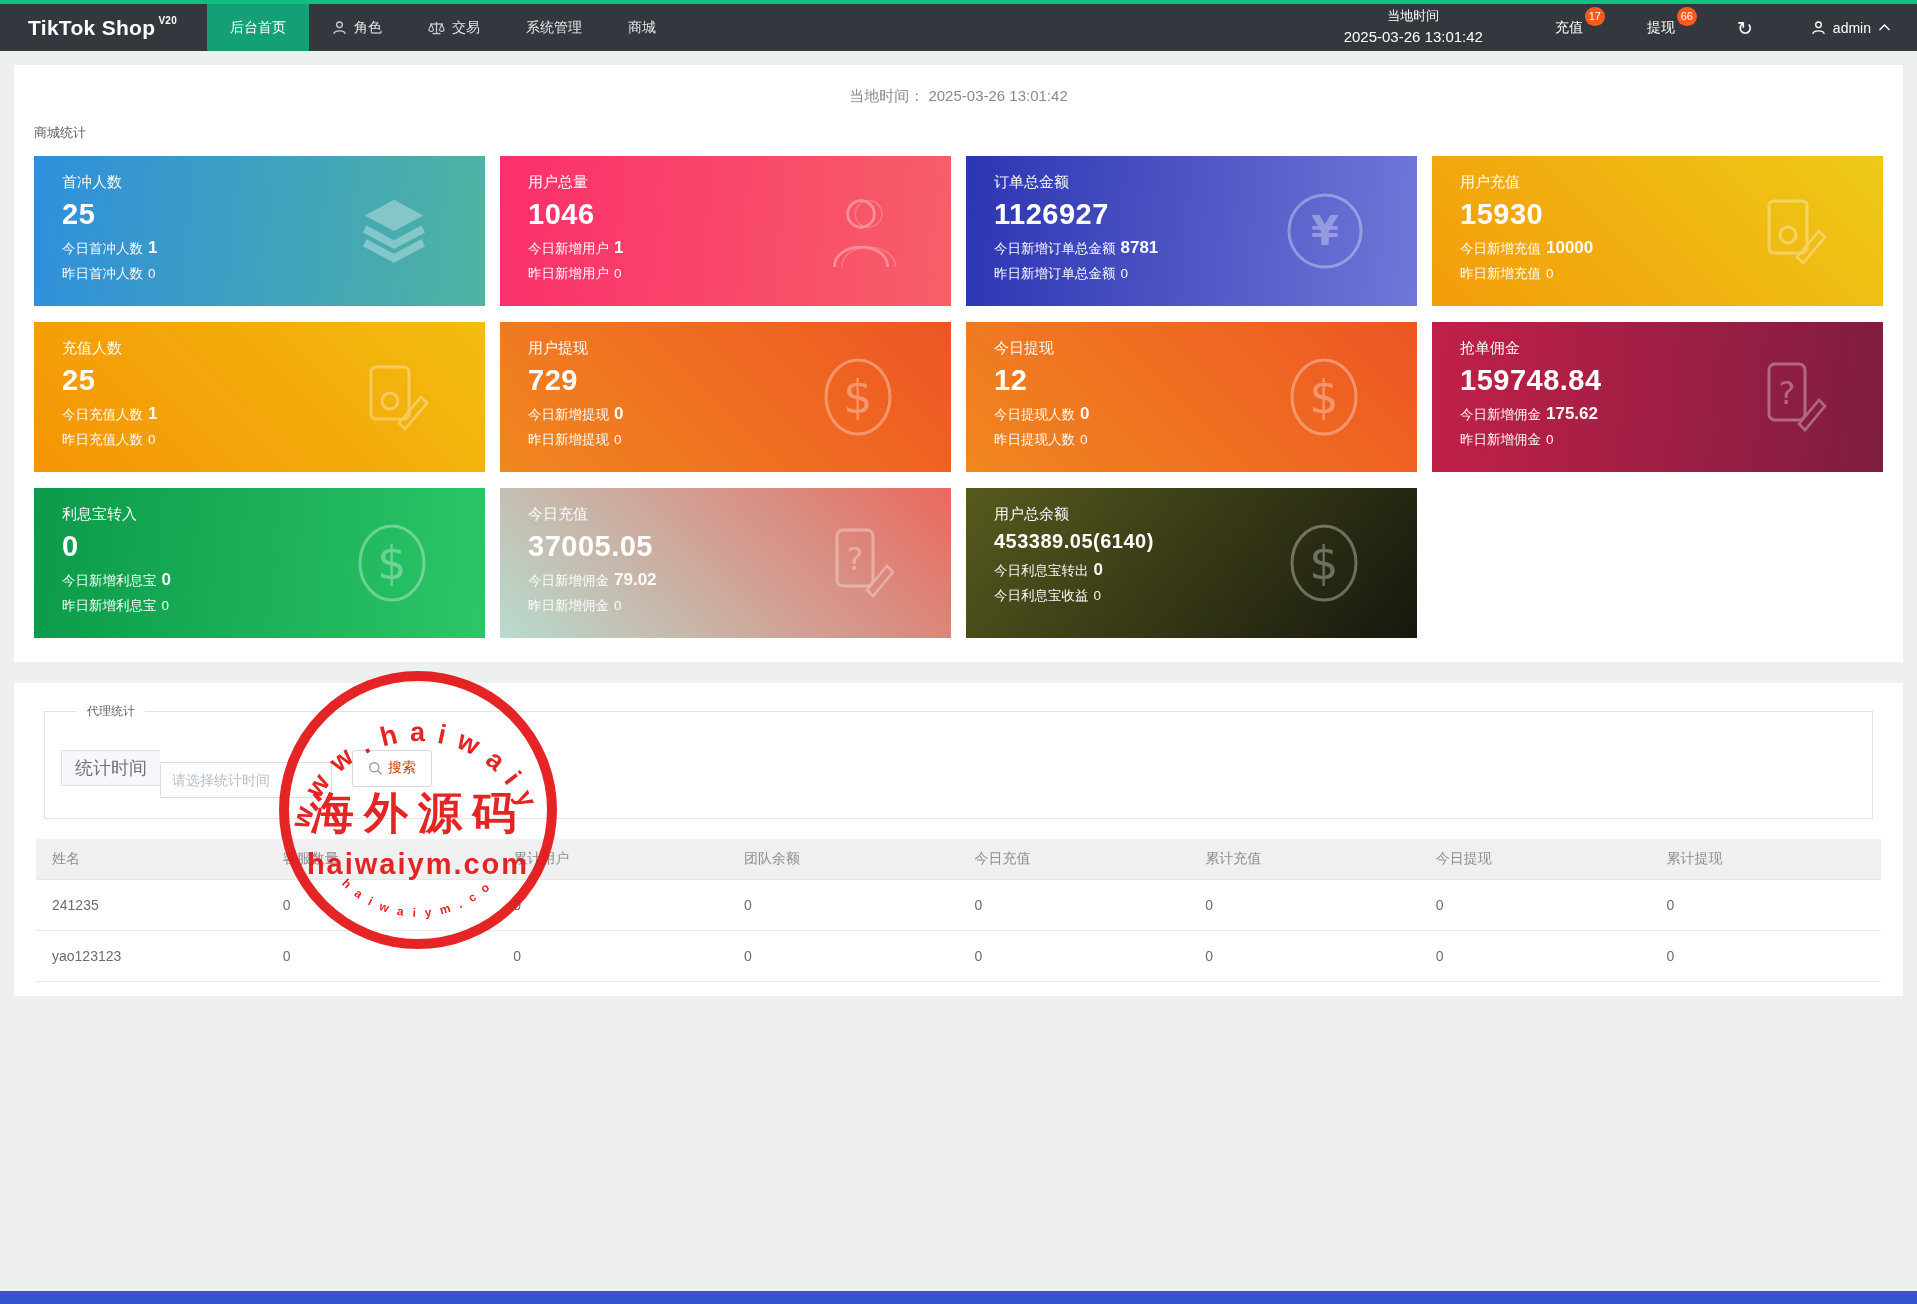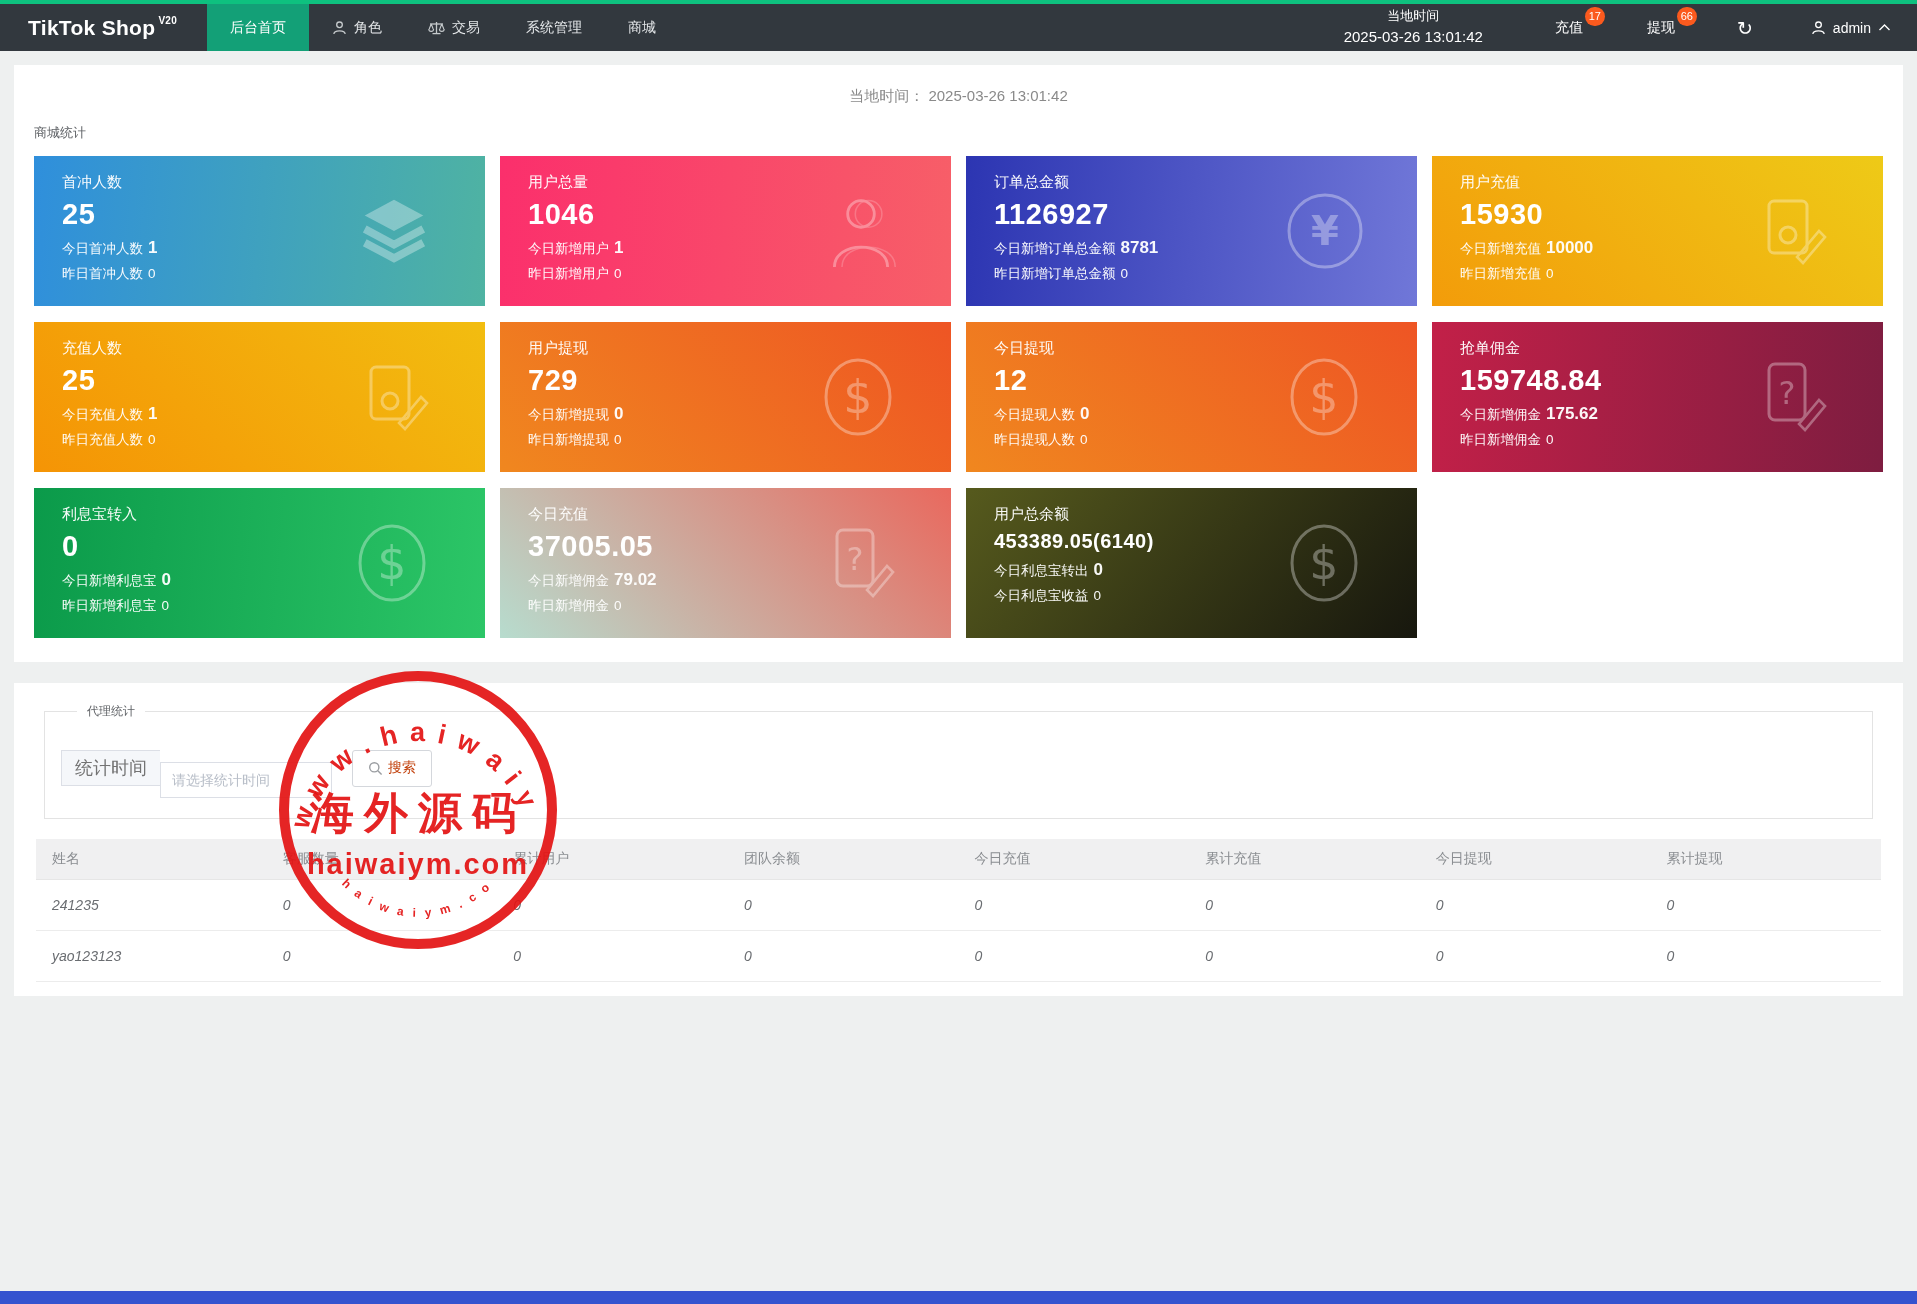--- a/index.html
+++ b/index.html
@@ -84,21 +84,21 @@
     margin-left:20px; height:37px; padding:0 15px; background:#fff;
     border:1px solid #d4d7dc; border-radius:3px; font-size:14px; color:#c2410c;
     display:flex; align-items:center; gap:5px; cursor:pointer; font-family:inherit;
   }
   
   table { width:calc(100% - 12px); margin:0 6px; border-collapse:collapse; table-layout:fixed; }
   th {
     background:#f0f0f1; color:#8a8d91; font-weight:normal; font-size:14px;
     text-align:left; padding:11px 16px; border-bottom:1px solid #e6e6e6;
   }
-  td { color:#6a6d71; font-size:14px; padding:17px 16px; border-bottom:1px solid #ececec; background:#fff;font-style:italic; }
+  td { color:#6a6d71; font-size:14px; padding:17px 16px; border-bottom:1px solid #ececec; background:#fff; }
   
   .stamp { position:absolute; left:268px; top:660px; z-index:40; pointer-events:none; }
   
   .footer-bar { position:absolute; left:0; right:0; bottom:0; height:13px; background:#3553cf; }
 </style>
 </head>
 <body>
 
 <div class="topstrip"></div>
 <div class="navbar">

